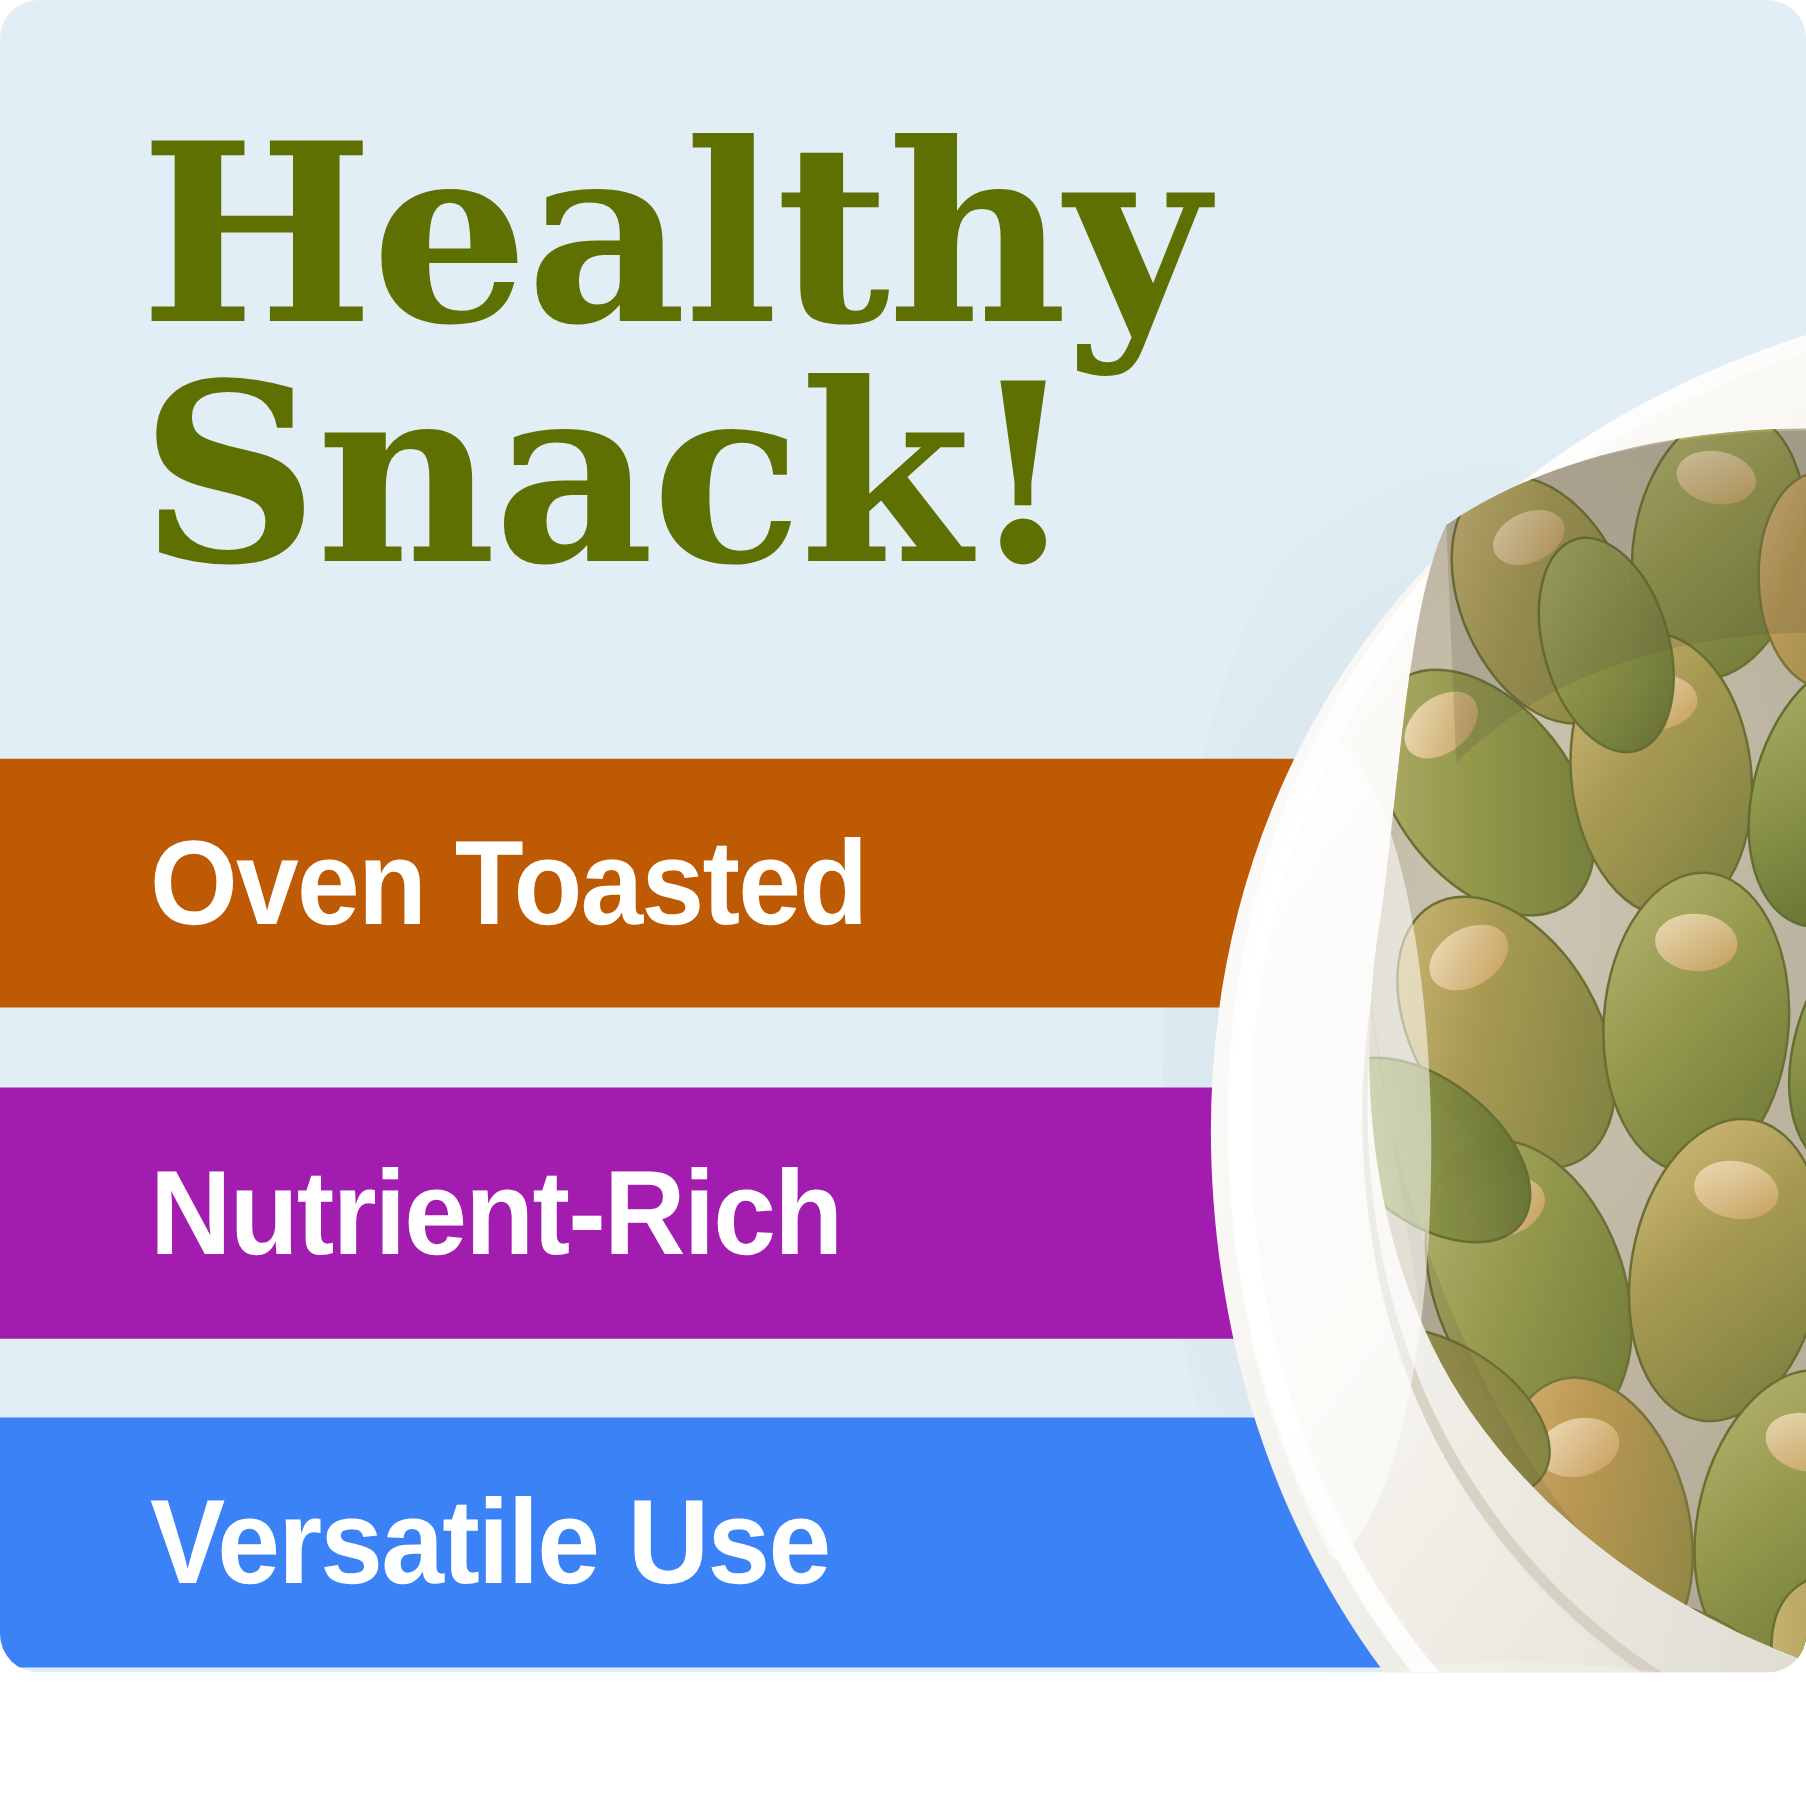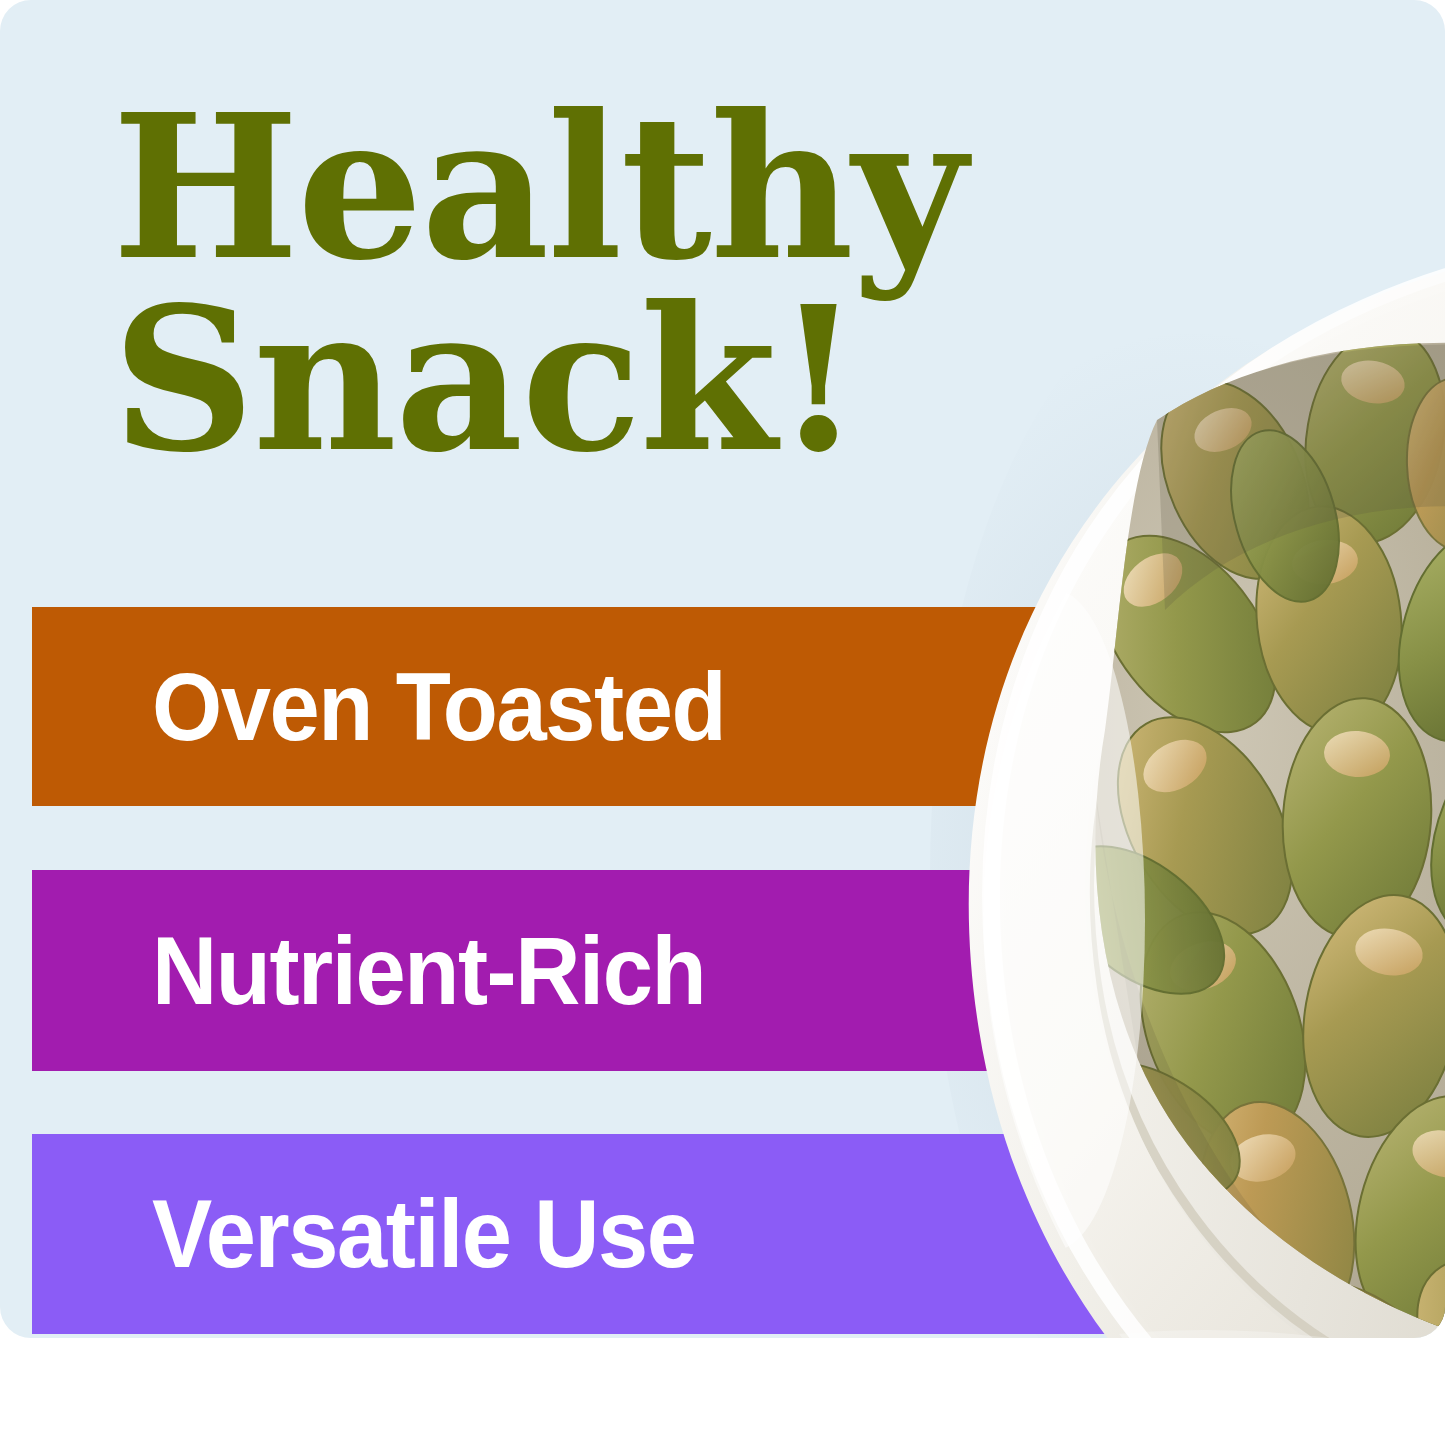--- a/index.html
+++ b/index.html
@@ -35,36 +35,35 @@
 
   
   .band {
     position: absolute;
     left: 0;
     display: flex;
     align-items: center;
     box-sizing: border-box;
     padding-left: 120px;
     z-index: 2;
-    margin-left: 32px;
   }
   .band-label {
     color: #ffffff;
     font-family: "Liberation Sans", sans-serif;
     font-weight: 700;
     font-size: 96px;
     line-height: 1;
     letter-spacing: -1.5px;
     white-space: nowrap;
     transform: scaleX(0.94);
     transform-origin: left center;
   }
   #band-0 { top: 607px;  height: 199px; width: 1035px; background: #be5a04; }
   #band-1 { top: 870px;  height: 201px; width: 1035px; background: #a21caf; }
-  #band-2 { top: 1134px; height: 200px; width: 1170px; background: #8b5cf6; }
+  #band-2 { top: 1134px; height: 200px; width: 1170px; background: #3b82f6; }
 
   
   #bowl-photo {
     position: absolute;
     left: 905px;
     top: 230px;
     width: 700px;
     height: 1290px;
     z-index: 3;
     pointer-events: none;

